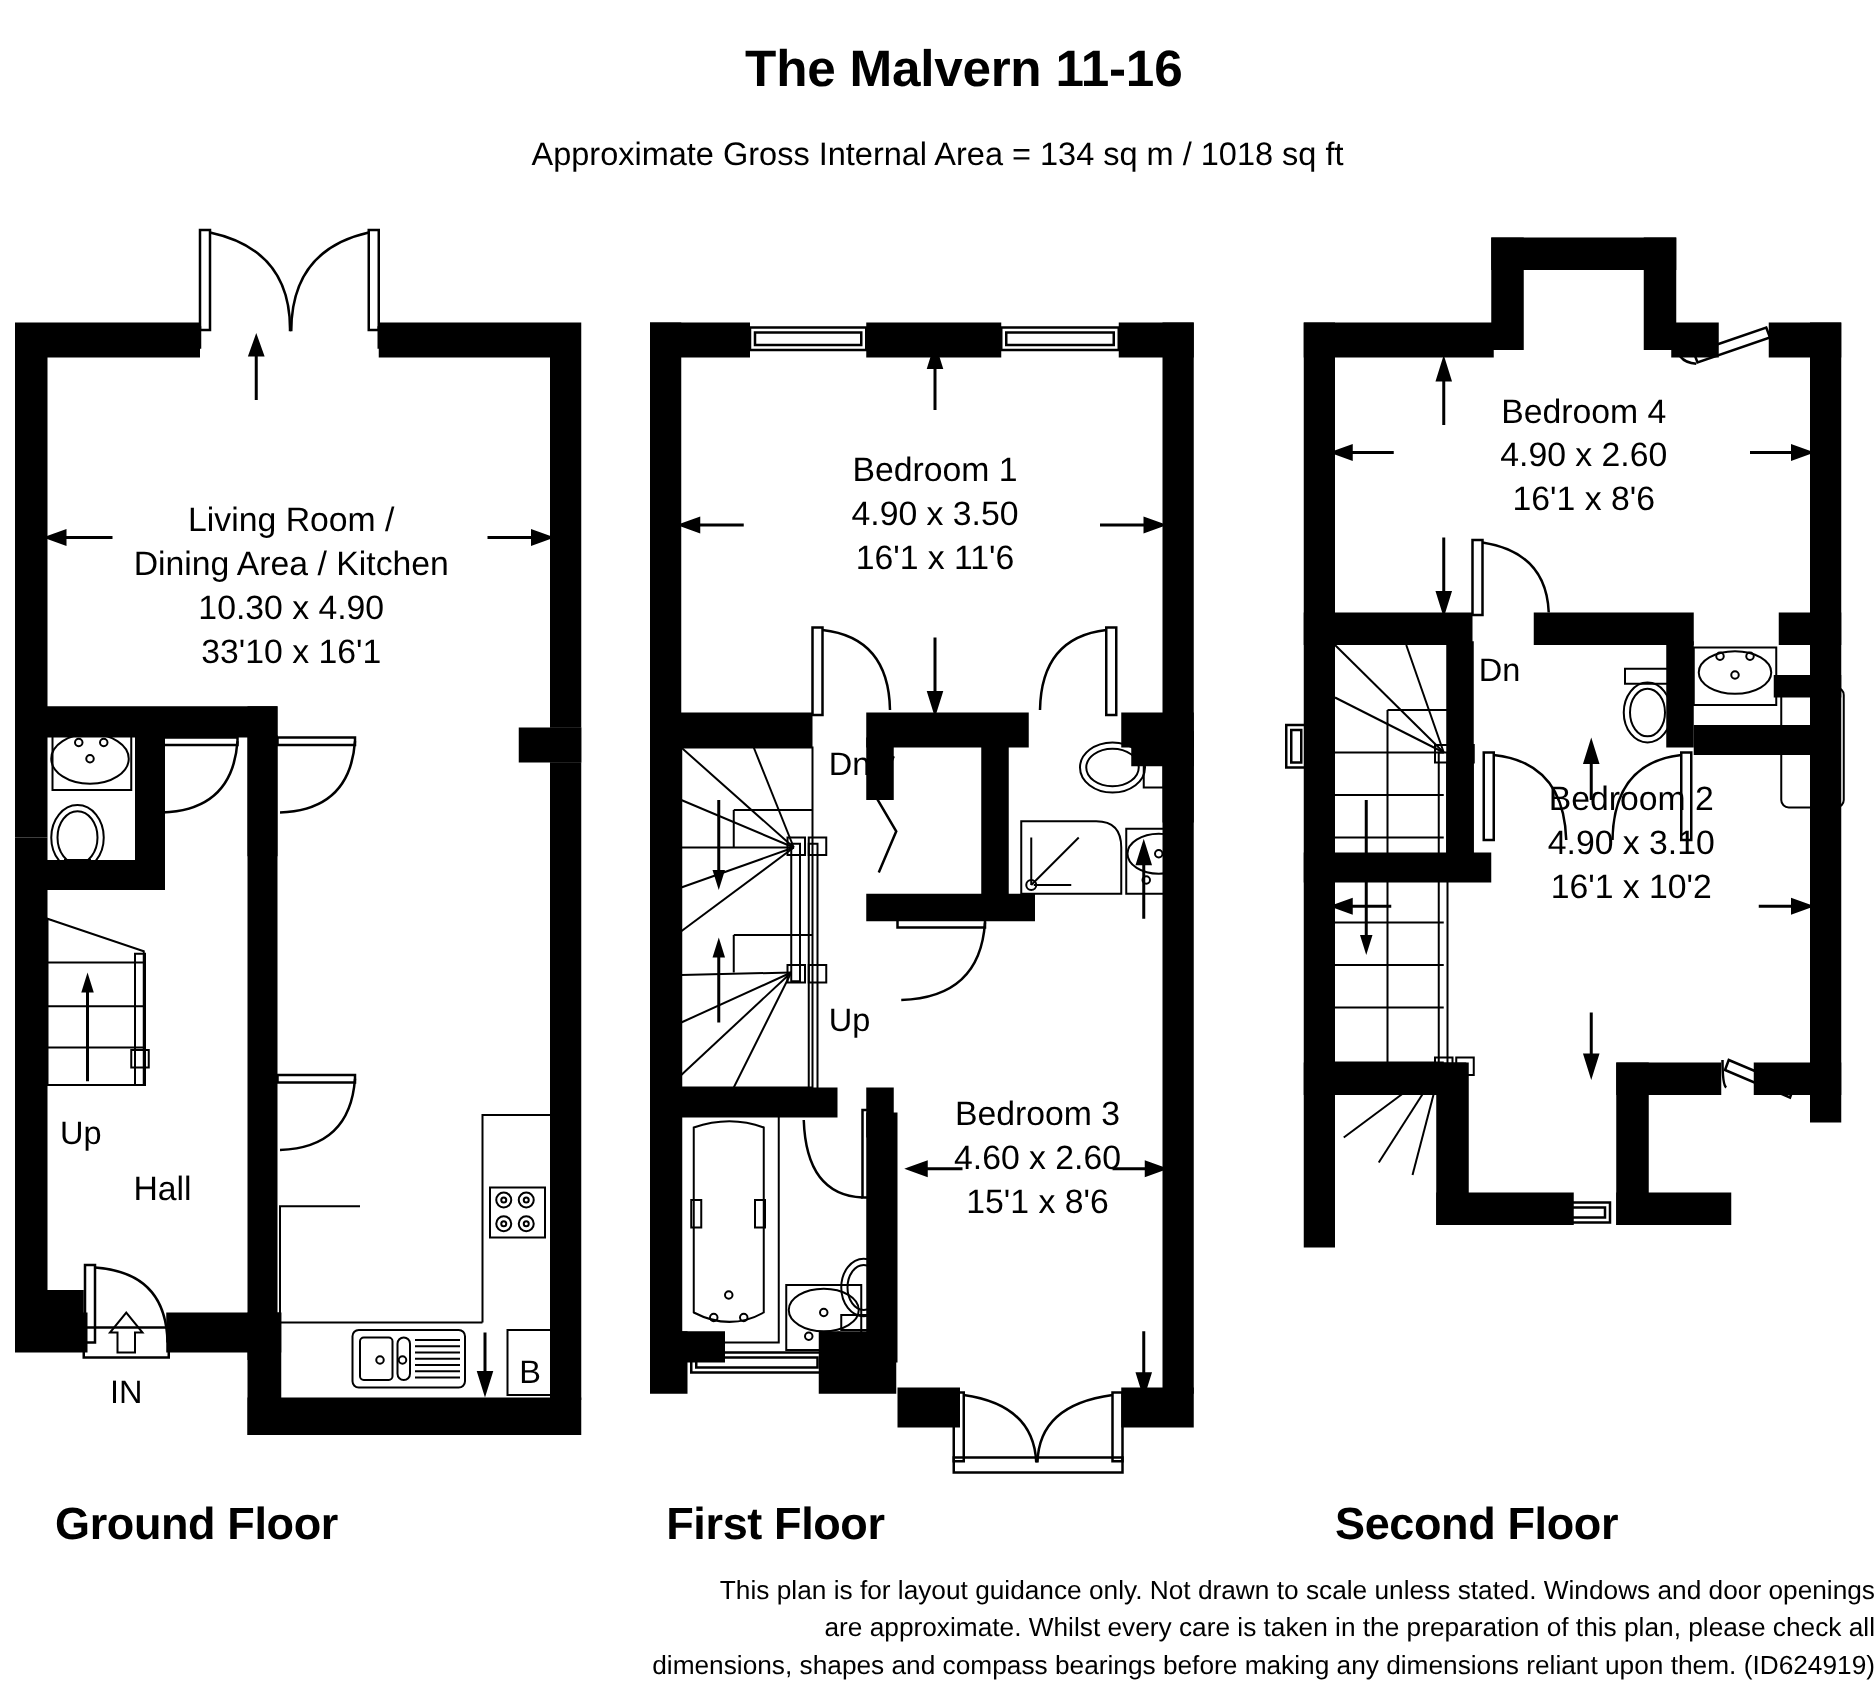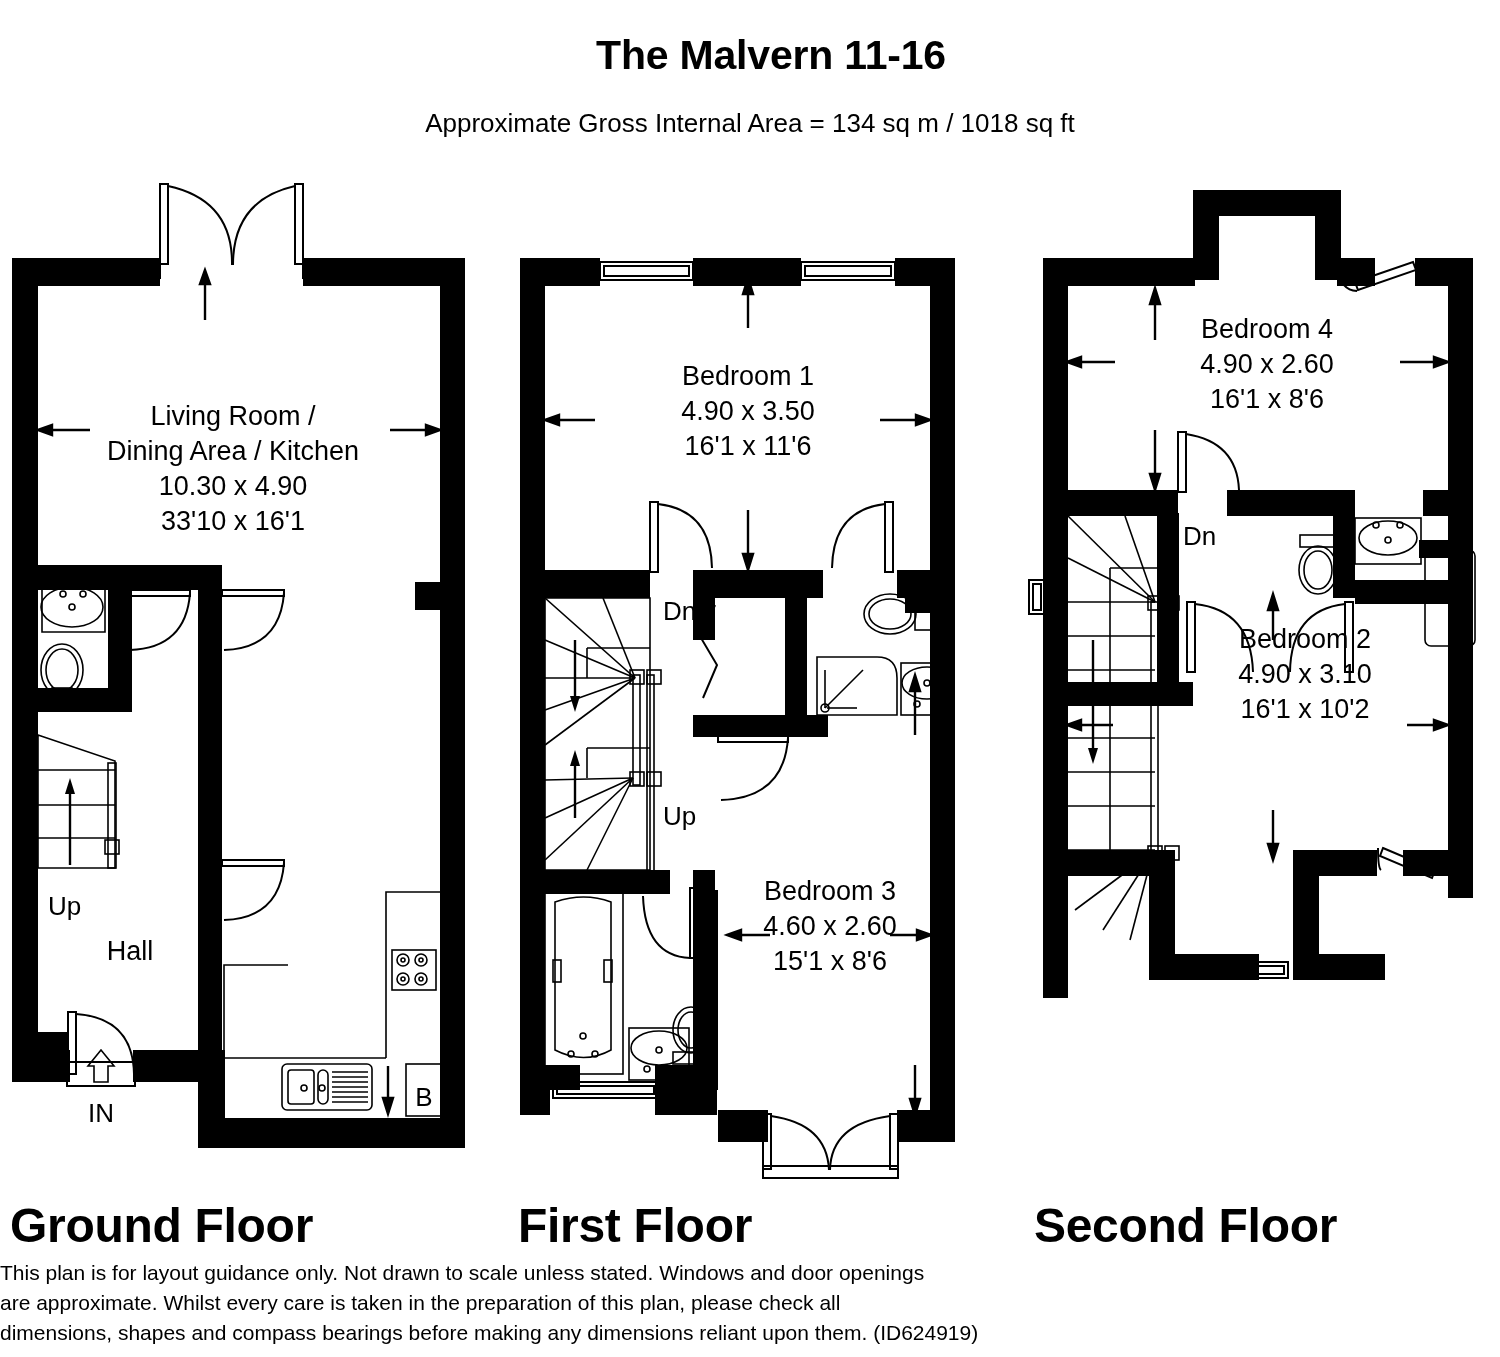--- a/index.html
+++ b/index.html
@@ -37,34 +37,35 @@
     left: 0;
     top: 108px;
     width: 1500px;
     text-align: center;
     font-size: 26px;
     font-weight: normal;
   }
   .floor-label {
     position: absolute;
     top: 1198px;
-    font-size: 48px;
+    font-size: 36px;
     font-weight: bold;
     letter-spacing: -0.3px;
+    margin-left: 34px;
   }
   #label-ground { left: 10px; }
-  #label-first  { left: 518px; }
+  #label-first  { left: 499px; }
   #label-second { left: 1034px; }
 
   .disclaimer {
     position: absolute;
     left: 0;
     top: 1258px;
     width: 1500px;
-    text-align: left;
+    text-align: right;
     font-size: 21px;
     line-height: 30px;
   }
   .plan-svg {
     position: absolute;
     top: 170px;
   }
   #svg-ground { left: 0px; }
   #svg-first  { left: 505px; }
   #svg-second { left: 1015px; }

